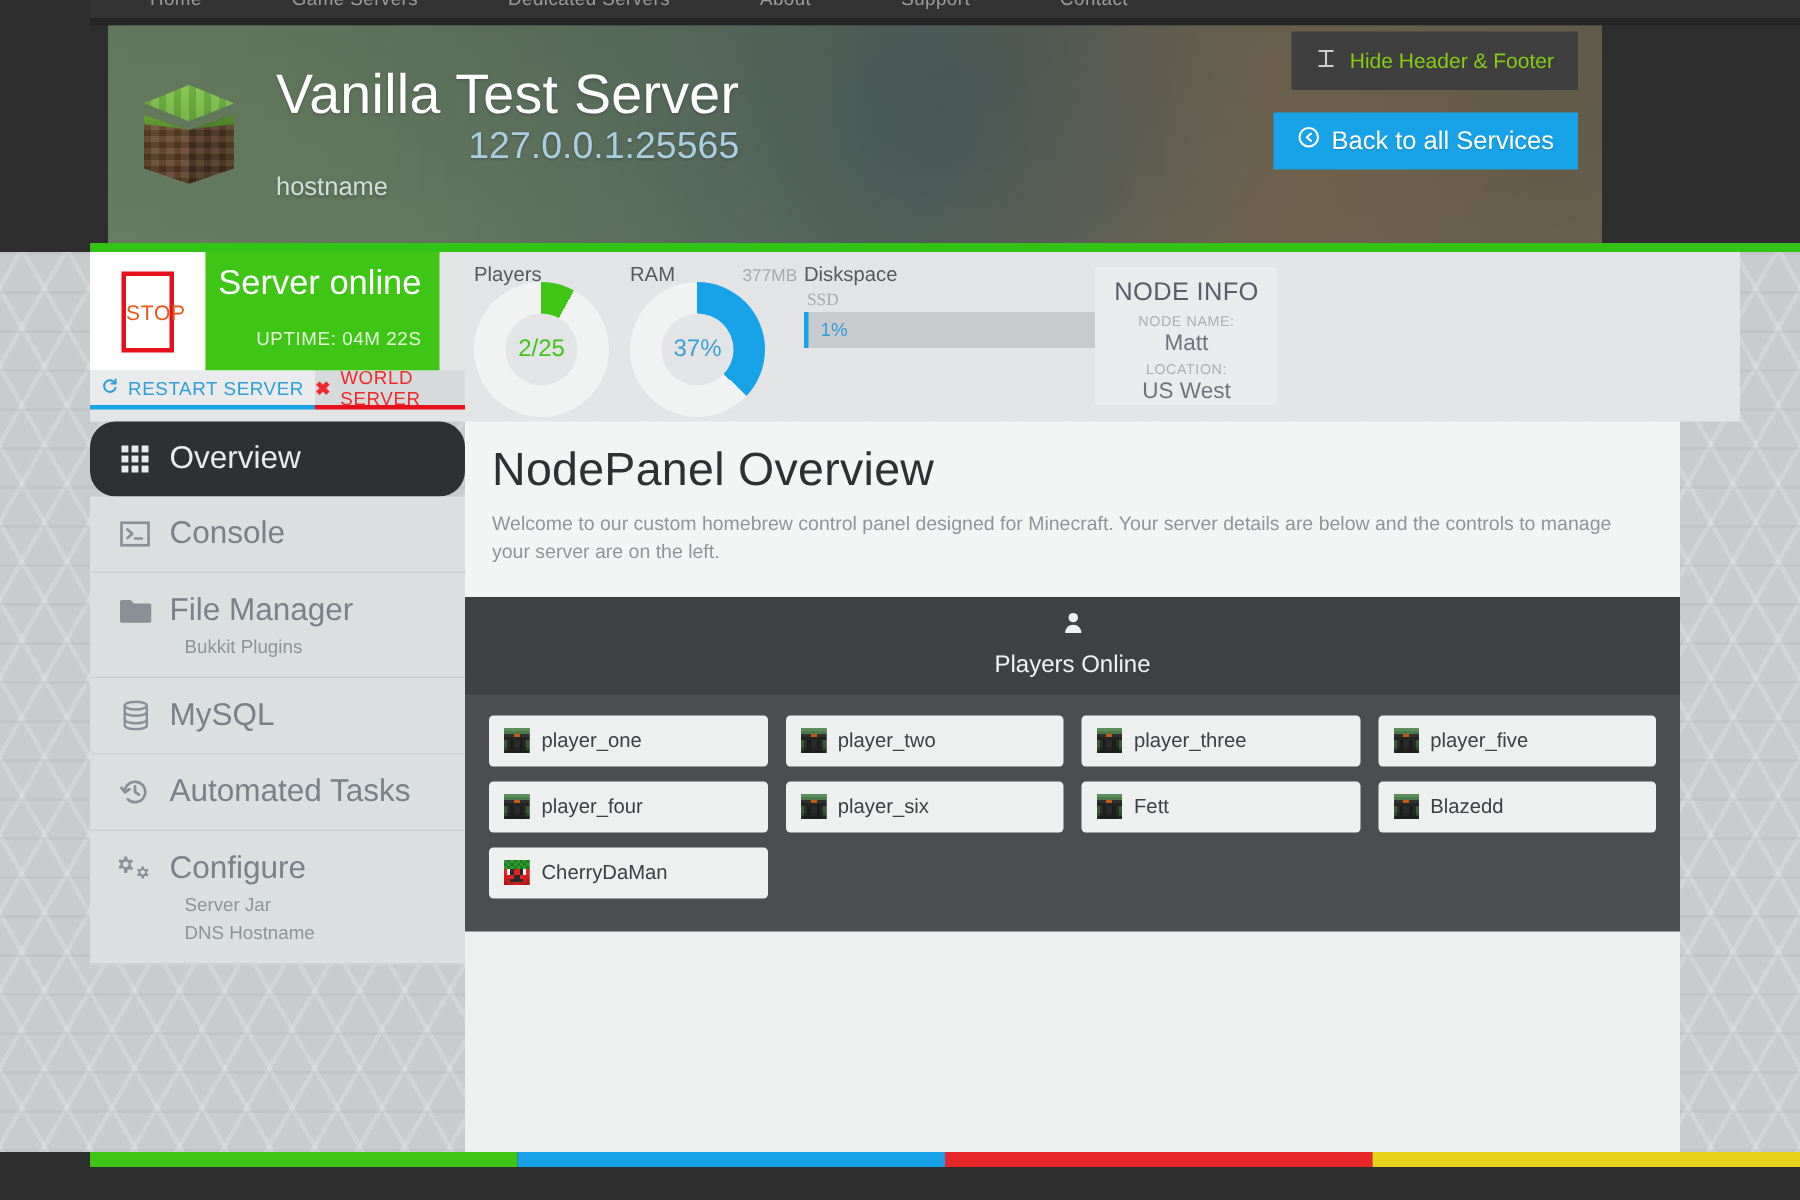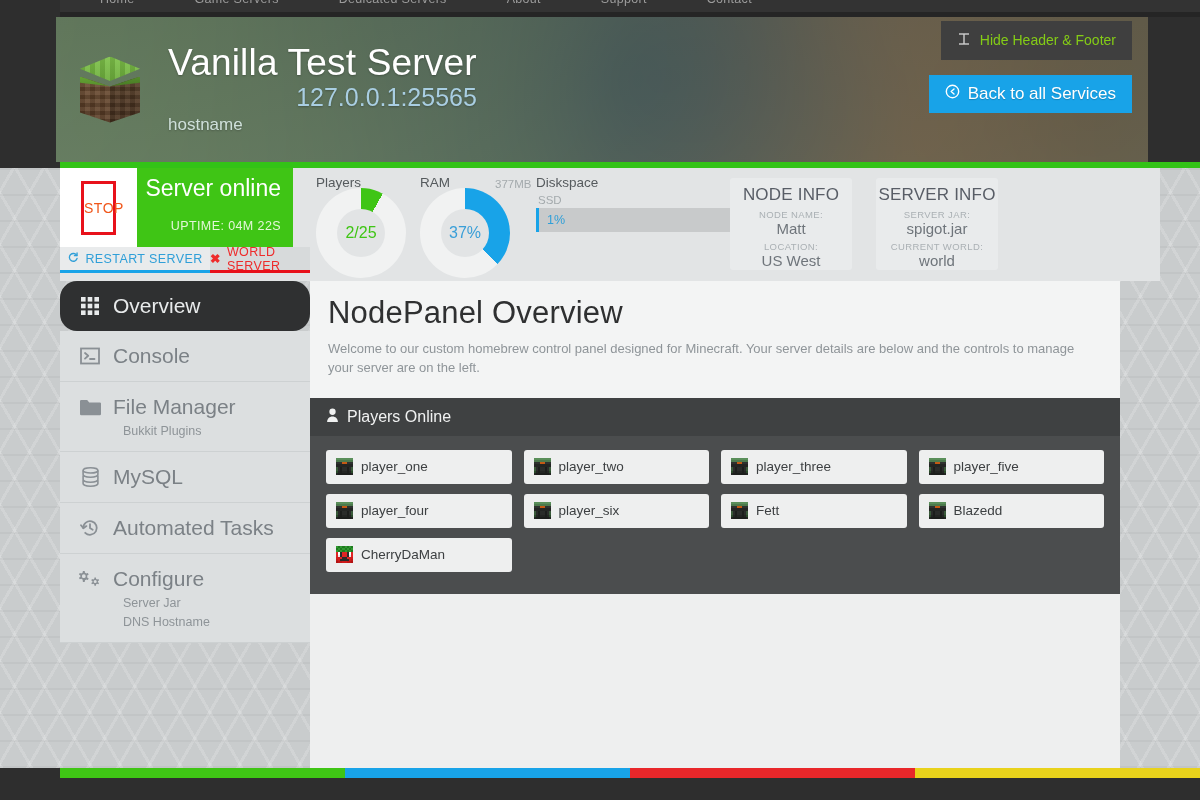--- a/index.html
+++ b/index.html
@@ -31,22 +31,22 @@
   }
 
   
   .navshadow {
     position: absolute; left: 60px; top: 12px;
     width: 1140px; height: 5px; background: #252525;
   }
 
   
   .hero {
-    position: absolute; left: 56px; top: 17px;
-    width: 1092px; height: 145px;
+    position: absolute; left: 72px; top: 17px;
+    width: 996px; height: 145px;
     overflow: hidden;
   }
   .hero-bg {
     position: absolute; inset: -30px;
     background:
       radial-gradient(circle at 12% 30%, rgba(120,150,110,.85), transparent 45%),
       radial-gradient(circle at 33% 18%, rgba(96,118,104,.9), transparent 40%),
       radial-gradient(circle at 52% 45%, rgba(72,96,104,.9), transparent 42%),
       radial-gradient(circle at 68% 22%, rgba(150,120,86,.75), transparent 40%),
       radial-gradient(circle at 86% 60%, rgba(108,96,74,.8), transparent 45%),
@@ -231,21 +231,21 @@
 
   
   .main { position: absolute; left: 250px; top: 113px; right: 40px; bottom: 0; background: #eeefef; }
   .main-head { background: #f3f4f4; padding: 14px 18px 20px 18px; }
   .main-head h1 { font-size: 31px; font-weight: 400; color: #2f3031; letter-spacing: .2px; }
   .main-head p { font-size: 13px; color: #8f9599; line-height: 1.45; margin-top: 9px; max-width: 820px; }
 
   .players-panel { background: #4b4d4e; }
   .players-head {
     background: #3f4142; color: #f0f1f1; font-size: 16px;
-    padding: 10px 16px; display: flex; align-items: center; gap: 8px;
+    padding: 10px 16px; display: flex; align-items: center; gap: 8px; flex-direction: column;
   }
   .players-grid {
     display: grid; grid-template-columns: repeat(4, 1fr);
     gap: 10px 12px; padding: 14px 16px 22px 16px;
   }
   .player-card {
     background: #eeefef; border-radius: 3px;
     height: 34px; display: flex; align-items: center; gap: 8px;
     padding: 0 10px; font-size: 13.5px; color: #3d4042; cursor: pointer;
   }
@@ -353,40 +353,33 @@
 
           <div class="gaugelabel" style="left:110px; top:7px;">RAM</div>
           <div class="sideinfo" style="left:185px; top:10px;">377MB</div>
           <div class="donut" id="donut-ram" style="left: 110px; top: 20px; background: conic-gradient(rgb(24, 163, 232) 0deg, rgb(24, 163, 232) 133.2deg, rgb(241, 242, 242) 133.2deg, rgb(241, 242, 242) 360deg);">
             <div class="hole">
                 <span style="color:#3a9fd8">37%</span>
               </div>
           </div>
 
           <div class="gaugelabel" style="left:226px; top:7px;">Diskspace</div>
-          <div class="diskssd" style="left:228px; top:26px;">SSD</div>
+          <div class="diskssd" style="left:228px; top:26px;font-family:Liberation Serif, serif;">SSD</div>
           <div class="diskbar" style="left:226px; top:40px; width:194px;">
             <span>1%</span>
           </div>
         </div>
 
         <div class="infocards">
           <div class="infocard">
             <h4>NODE INFO</h4>
             <div class="k">NODE NAME:</div>
             <div class="v">Matt</div>
             <div class="k">LOCATION:</div>
             <div class="v">US West</div>
-          </div>
-          <div class="infocard">
-            <h4>SERVER INFO</h4>
-            <div class="k">SERVER JAR:</div>
-            <div class="v">spigot.jar</div>
-            <div class="k">CURRENT WORLD:</div>
-            <div class="v">world</div>
           </div>
         </div>
       </div>
 
       <div class="sidebar">
           <div class="side-item active">
             <div class="side-row">
               <span class="side-icon">
                 <svg width="20" height="20" viewBox="0 0 20 20" fill="currentColor">
                   <rect x="1" y="1" width="4.6" height="4.6"></rect>

